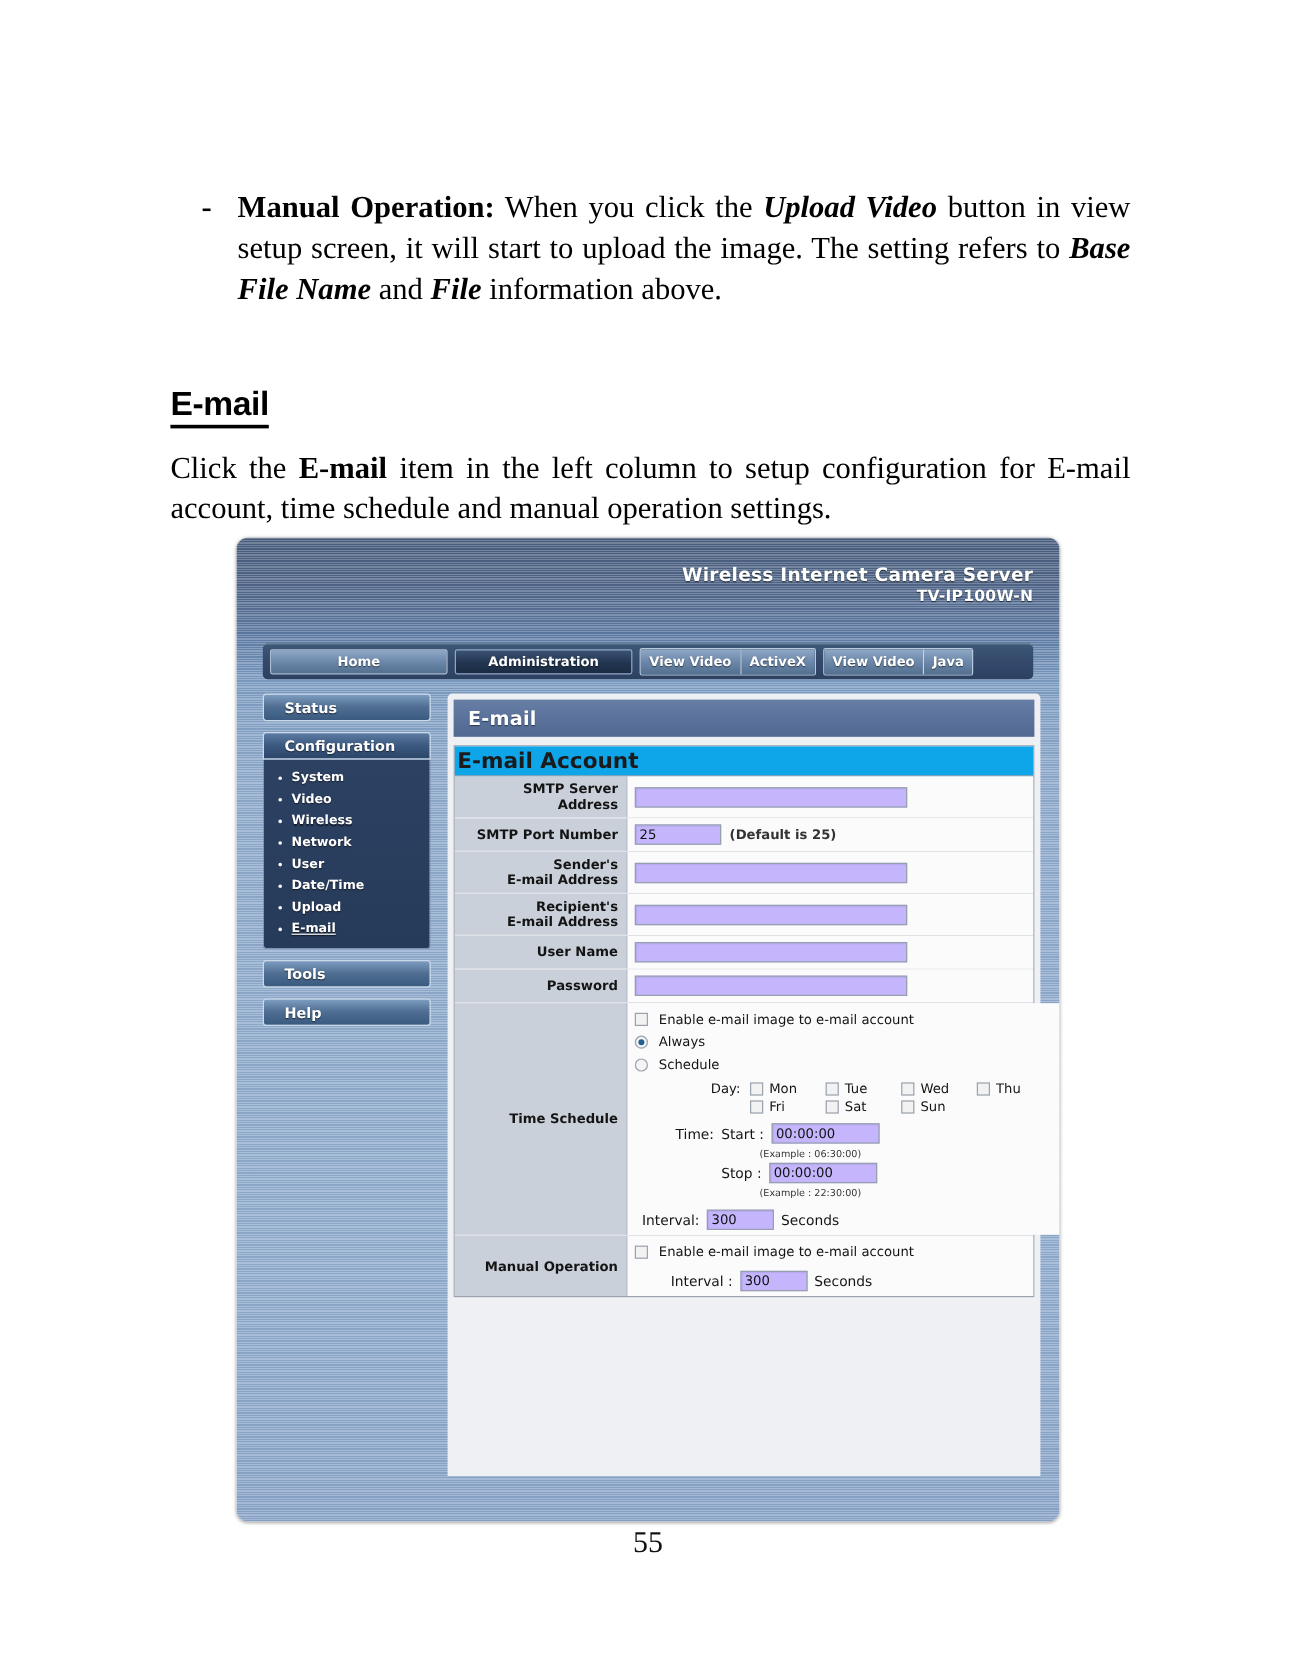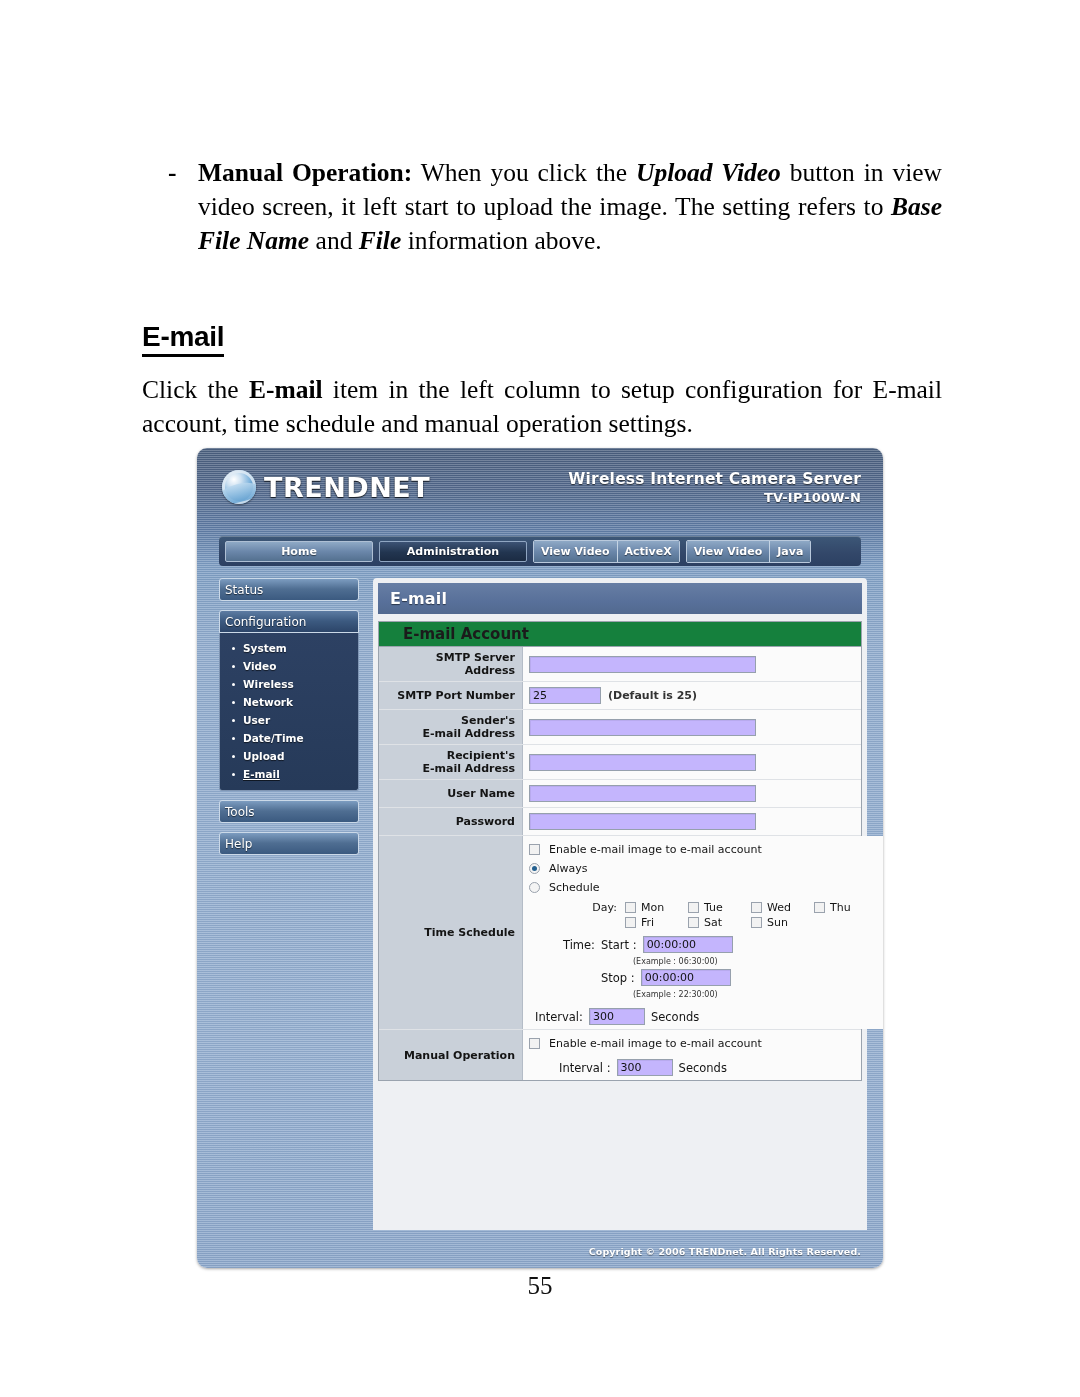--- a/index.html
+++ b/index.html
@@ -172,24 +172,24 @@
 
   
   .sidebar{
     position:absolute;
     left:22px; top:130px;
     width:140px;
   }
   .side-btn{
     height:23px;
     display:flex;align-items:center;
-    padding-left:5px;
-    box-sizing:border-box;
-    font-family:"DejaVu Sans", sans-serif;
-    font-size:12px;font-weight:normal;color:#ffffff;
+    padding-left:17px;
+    box-sizing:border-box;
+    font-family:"DejaVu Sans", sans-serif;
+    font-size:12px;font-weight:bold;color:#ffffff;
     background:linear-gradient(to bottom,#7c9cc0,#4f6e92 48%,#3b5a80);
     border:1px solid #cbd9e8;
     border-radius:3px;
     text-shadow:0 1px 1px rgba(0,0,0,.6);
     margin-bottom:9px;
   }
   .side-btn.cfg{
     background:linear-gradient(to bottom,#5d7ca3,#3c5a80 48%,#2c4569);
     margin-bottom:0;
     border-radius:3px 3px 0 0;
@@ -237,26 +237,26 @@
     text-shadow:0 1px 1px rgba(0,0,0,.5);
     letter-spacing:0.2px;
   }
   .card{
     margin-top:7px;
     border:1px solid #9aa3ae;
     background:#ffffff;
   }
   .card-head{
     height:24px;
-    background:#15803d;
+    background:#0ea5e9;
     border-bottom:1px solid #9aa3ae;
     display:flex;align-items:center;
-    padding-left:24px;
-    font-family:"DejaVu Sans", sans-serif;
-    font-size:15px;font-weight:bold;color:#1b1b1b;
+    padding-left:2px;
+    font-family:"DejaVu Sans", sans-serif;
+    font-size:18px;font-weight:bold;color:#1b1b1b;
   }
 
   
   .frow{
     display:flex;
     border-bottom:1px solid #dfe2e6;
     min-height:27px;
   }
   .frow:last-child{border-bottom:none;}
   .flabel{
@@ -401,37 +401,33 @@
     font-size:25px;
     color:#111;
   }
 </style>
 </head>
 <body>
 
 <div class="doc-body">
 
   <p class="para-manual">
-    <span class="dash">-</span><span class="b">Manual Operation:</span><span> When you click the </span><span class="bi">Upload Video</span><span> button in view video screen, it left start to upload the image.  The setting refers to </span><span class="bi">Base File Name</span><span> and </span><span class="bi">File</span><span> information above.</span>
+    <span class="dash">-</span><span class="b">Manual Operation:</span><span> When you click the </span><span class="bi">Upload Video</span><span> button in view setup screen, it will start to upload the image.  The setting refers to </span><span class="bi">Base File Name</span><span> and </span><span class="bi">File</span><span> information above.</span>
   </p>
 
   <h2 class="section-title">E-mail</h2>
 
   <p class="para-click">
     <span>Click the </span><span class="b">E-mail</span><span> item in the left column to setup configuration for E-mail account, time schedule and manual operation settings.</span>
   </p>
 </div>
 
 <div class="shot">
 
   <div class="shot-header">
-    <div class="logo-wrap">
-      <span class="logo-globe"></span>
-      <span class="logo-text">TRENDNET</span>
-    </div>
     <div class="prod-title">
       <div class="l1">Wireless Internet Camera Server</div>
       <div class="l2">TV-IP100W-N</div>
     </div>
   </div>
 
   <div class="navbar">
     <div class="navbtn home">Home</div>
     <div class="navbtn admin">Administration</div>
     <div class="navbtn-group">
@@ -645,19 +641,16 @@
             <span class="tbox ival">300</span>
             <span>Seconds</span>
           </div>
         </div>
       </div>
 
 
     </div>
   </div>
 
-  <div class="shot-footer">
-    <span class="copyright">Copyright © 2006 TRENDnet. All Rights Reserved.</span>
-  </div>
 
 </div>
 
 <div class="pageno">55</div>
 
 </body></html>

